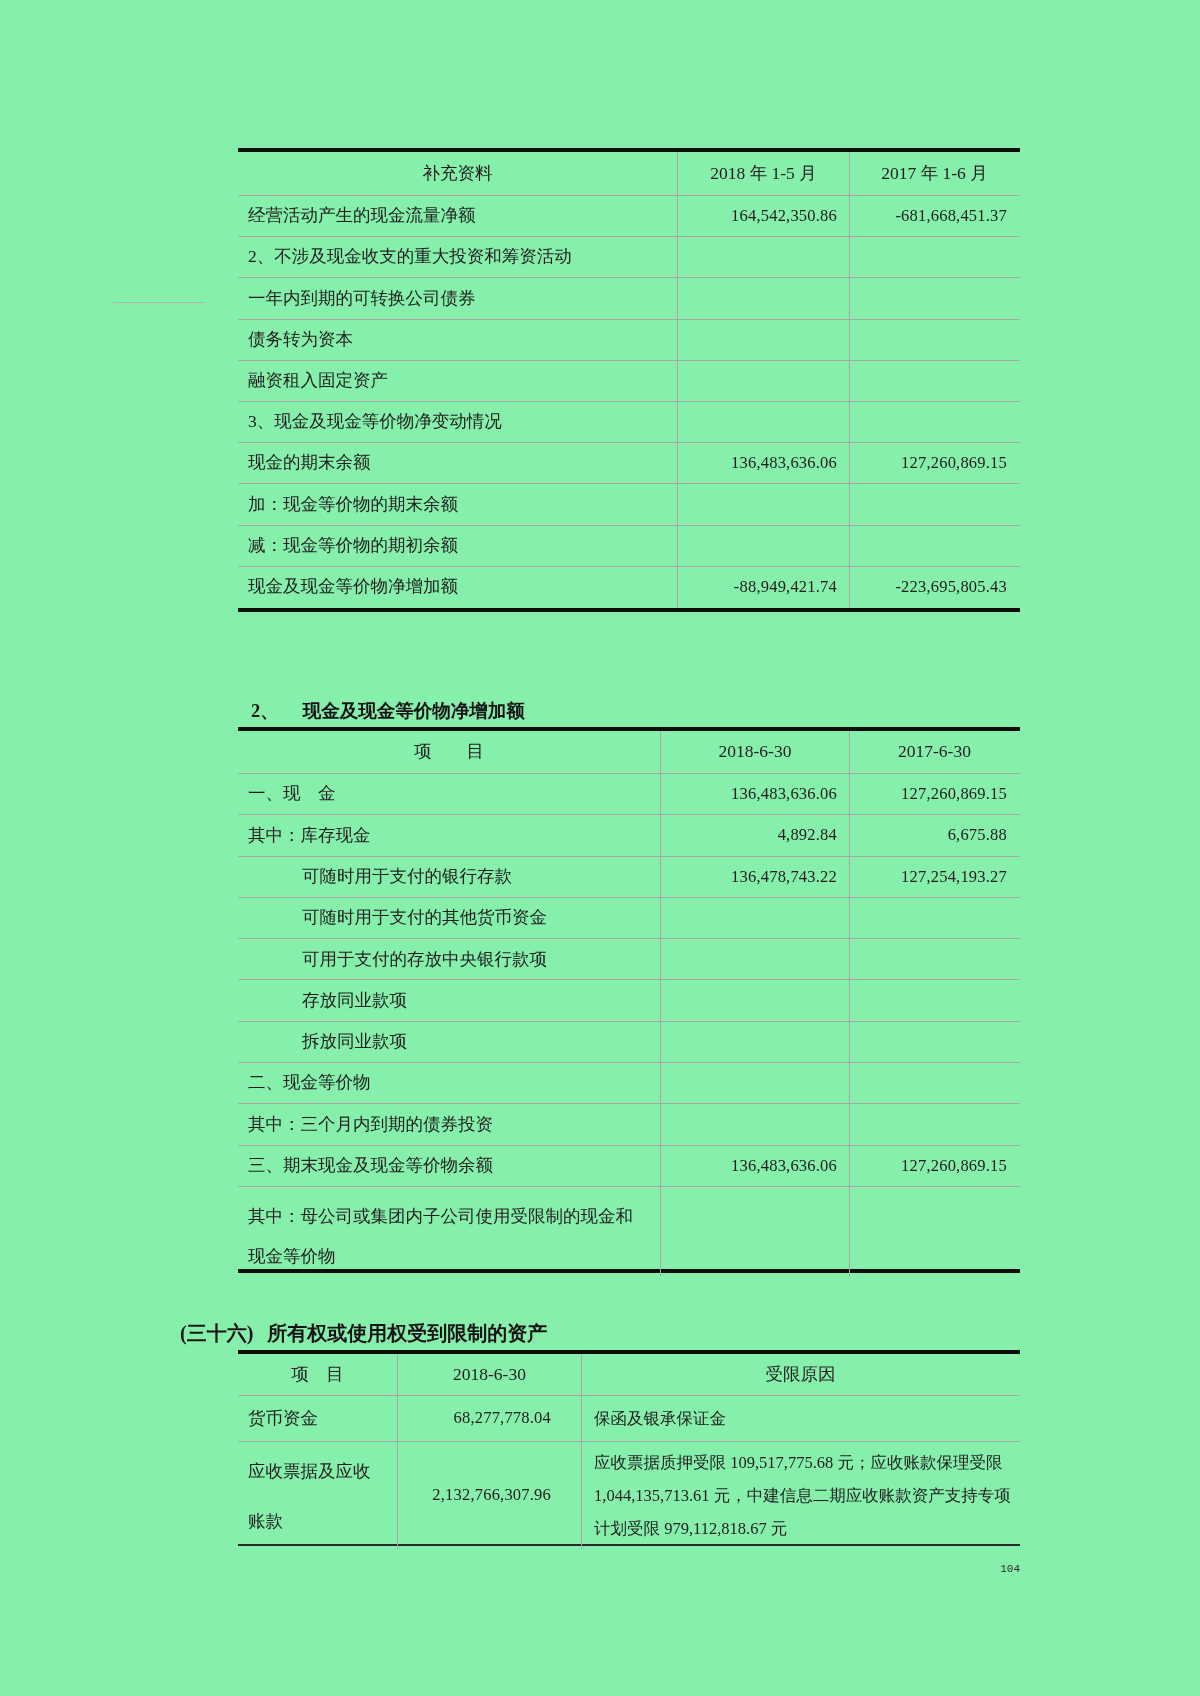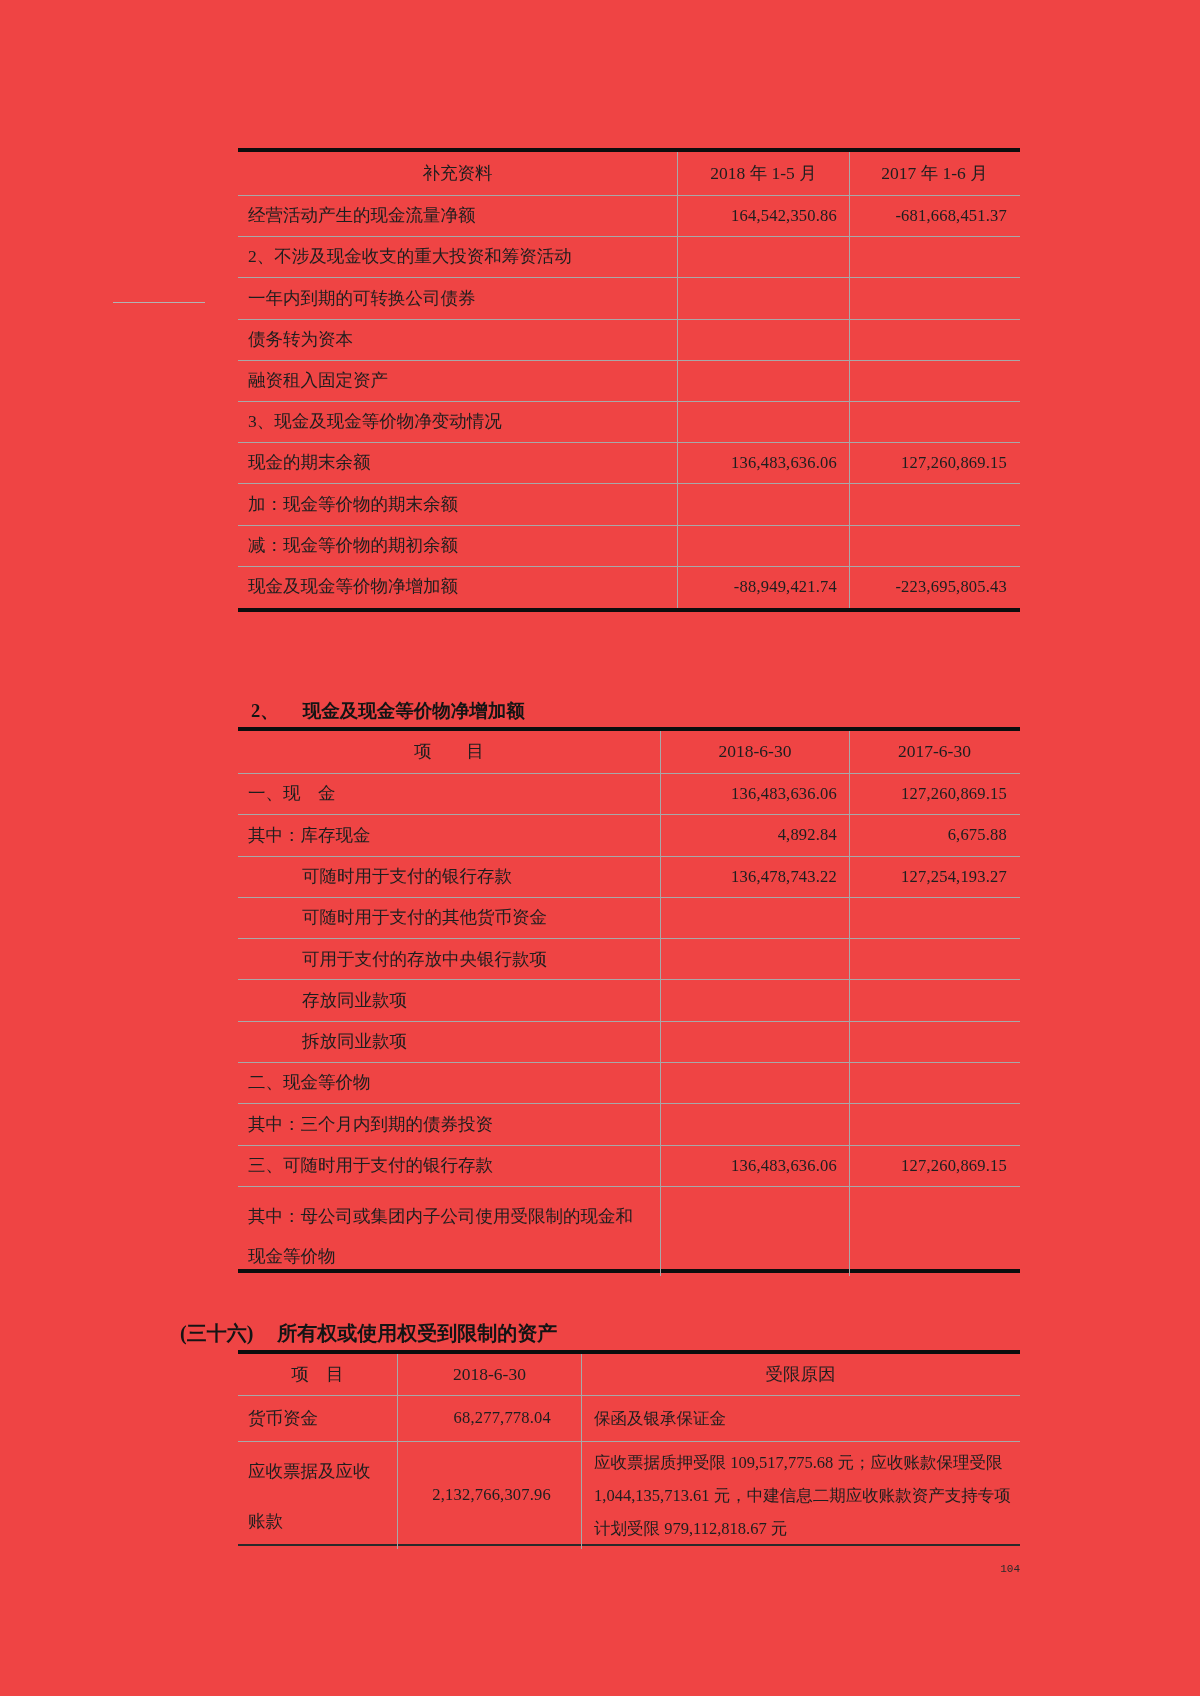--- a/index.html
+++ b/index.html
@@ -1,19 +1,19 @@
 <!DOCTYPE html>
 <html><head>
 <meta charset="utf-8">
 <style>
   html,body{margin:0;padding:0;background:#e8e8e8;}
   .page{
     position:relative;
     width:1200px;height:1696px;
-    background:#ef4444;
+    background:#86efac;
     font-family:"Liberation Serif","DejaVu Serif",serif;
     color:#1e1e1e;
     margin:0 auto;
     overflow:hidden;
   }
   .margin-line{
     position:absolute;left:113px;top:302px;width:92px;height:0;
     border-top:1px solid #b3b3b3;
   }
   
@@ -54,21 +54,21 @@
   .t3 .row.tall{height:102px;}
   .t3 .c-num{padding-right:30px;}
   .t3 .c-reason{justify-content:flex-start;padding:4px 8px 4px 12px;font-size:16.5px;line-height:33px;}
   .t3 .row.tall .c-label{line-height:50px;padding-top:0;}
   
   .sec-head{
     position:absolute;display:flex;align-items:baseline;
     font-weight:bold;color:#141414;
   }
   .sec2{left:251px;top:698px;font-size:18.5px;gap:24px;}
-  .sec36{left:180px;top:1320px;font-size:20px;gap:24px;}
+  .sec36{left:180px;top:1320px;font-size:20px;gap:14px;}
   
   .page-num{
     position:absolute;left:238px;top:1563px;width:782px;
     text-align:right;
     font-family:Liberation Mono, monospace;
     font-size:11px;color:#2a2a2a;
   }
 </style>
 </head>
 <body>
@@ -185,21 +185,21 @@
       <div class="cell c-label">二、现金等价物</div>
       <div class="cell c-num"></div>
       <div class="cell c-num"></div>
     </div>
     <div class="row">
       <div class="cell c-label">其中：三个月内到期的债券投资</div>
       <div class="cell c-num"></div>
       <div class="cell c-num"></div>
     </div>
     <div class="row">
-      <div class="cell c-label">三、可随时用于支付的银行存款</div>
+      <div class="cell c-label">三、期末现金及现金等价物余额</div>
       <div class="cell c-num">136,483,636.06</div>
       <div class="cell c-num">127,260,869.15</div>
     </div>
     <div class="row tall">
       <div class="cell c-label">其中：母公司或集团内子公司使用受限制的现金和
 现金等价物</div>
       <div class="cell c-num"></div>
       <div class="cell c-num"></div>
     </div>
   </div>

